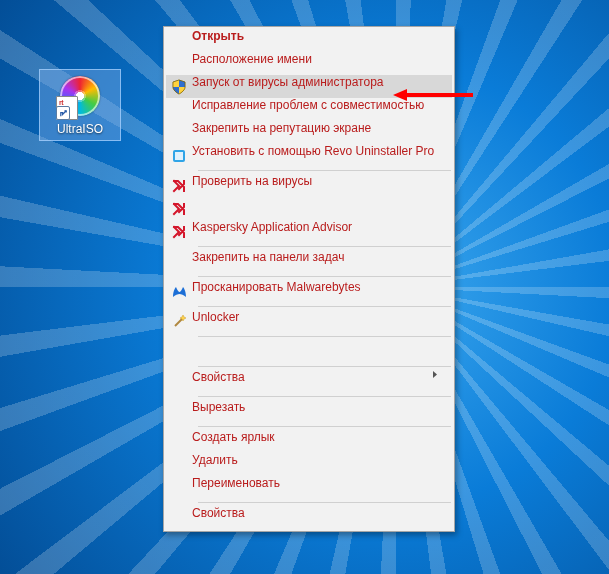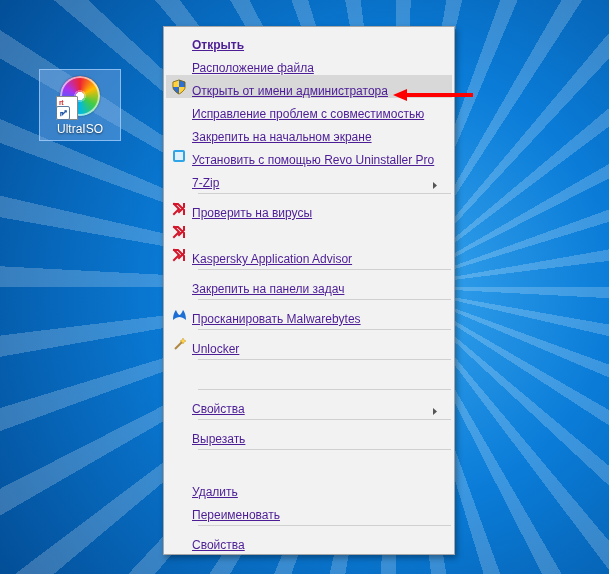--- a/index.html
+++ b/index.html
@@ -63,28 +63,27 @@
   .ctx {
     position: absolute;
     left: 163px; top: 26px;
     width: 292px;
     background: #f2f2f2;
     border: 1px solid #a6a6a6;
     box-shadow: 2px 3px 6px rgba(0,0,0,0.35);
     padding: 2px;
   }
   .ctx .row {
-    display: flex; align-items: flex-end;
+    display: flex; align-items: flex-start;
     height: 23px;
     padding-right: 8px;
-    color: #4c1d95;
+    color: #b91c1c;
     white-space: nowrap;
     cursor: default;
     position: relative;
-    text-decoration: underline;
   }
   .ctx .row.bold span.txt { font-weight: 600; }
   .ctx .row .ico {
     width: 26px; height: 23px;
     display: flex; align-items: center; justify-content: center;
     flex: 0 0 26px;
   }
   .ctx .row .txt { flex: 1 1 auto; overflow: hidden; text-overflow: ellipsis; }
   .ctx .row .sub {
     flex: 0 0 12px; text-align: center; color: #555;
@@ -125,62 +124,53 @@
   <div class="label">UltraISO</div>
 </div>
 
 <div class="ctx" id="ctx">
     <div class="row bold">
       <span class="ico"></span>
       <span class="txt">Открыть</span>
     </div>
     <div class="row">
       <span class="ico"></span>
-      <span class="txt">Расположение файла</span>
+      <span class="txt">Расположение имени</span>
     </div>
     <div class="row hover">
       <span class="ico">
         <svg width="16" height="16" viewBox="0 0 16 16">
           <path d="M8 1 L14 3 V8 C14 12 8 15 8 15 C8 15 2 12 2 8 V3 Z" fill="#ffd23e" stroke="#b88900" stroke-width="0.6"></path>
           <path d="M8 1 L8 15 C8 15 2 12 2 8 V3 Z" fill="#2f6fd0"></path>
           <path d="M8 1 L14 3 V8 L8 8 Z" fill="#2f6fd0" opacity="0"></path>
           <path d="M8 1 L14 3 V8 C14 12 8 15 8 15 L8 8 L14 8" fill="none"></path>
           <path d="M8 1 L14 3 V8 L8 8 Z" fill="#2f6fd0"></path>
           <path d="M8 8 L2 8 V3 L8 1 Z" fill="#ffd23e"></path>
           <path d="M8 8 L8 15 C8 15 14 12 14 8 Z" fill="#ffd23e"></path>
           <path d="M8 1 L14 3 V8 C14 12 8 15 8 15 C8 15 2 12 2 8 V3 Z" fill="none" stroke="#6b5500" stroke-width="0.6"></path>
         </svg>
       </span>
-      <span class="txt">Открыть от имени администратора</span>
+      <span class="txt">Запуск от вирусы администратора</span>
     </div>
     <div class="row">
       <span class="ico"></span>
       <span class="txt">Исправление проблем с совместимостью</span>
     </div>
     <div class="row">
       <span class="ico"></span>
-      <span class="txt">Закрепить на начальном экране</span>
+      <span class="txt">Закрепить на репутацию экране</span>
     </div>
     <div class="row">
       <span class="ico">
         <svg width="14" height="14" viewBox="0 0 14 14">
           <rect x="1" y="1" width="12" height="12" rx="2" fill="#2fa4e7"></rect>
           <rect x="3" y="3" width="8" height="8" fill="#fff" opacity="0.85"></rect>
         </svg>
       </span>
       <span class="txt">Установить с помощью Revo Uninstaller Pro</span>
-    </div>
-    <div class="row">
-      <span class="ico"></span>
-      <span class="txt">7-Zip</span>
-      <span class="sub">
-        <svg width="6" height="9" viewBox="0 0 6 9">
-          <path d="M1 1 L5 4.5 L1 8 Z" fill="#555"></path>
-        </svg>
-      </span>
     </div>
     <div class="sep"></div>
     <div class="row">
       <span class="ico">
         <svg width="14" height="14" viewBox="0 0 14 14">
           <path d="M2 2 L7 7 L2 12 M2 2 L6 2 L12 8 L12 12 M12 2 L12 5 L7 10" stroke="#d4162b" stroke-width="2" fill="none" stroke-linecap="square"></path>
         </svg>
       </span>
       <span class="txt">Проверить на вирусы</span>
     </div>
@@ -238,20 +228,21 @@
       </span>
     </div>
     <div class="sep"></div>
     <div class="row">
       <span class="ico"></span>
       <span class="txt">Вырезать</span>
     </div>
     <div class="sep"></div>
     <div class="row">
       <span class="ico"></span>
+      <span class="txt">Создать ярлык</span>
     </div>
     <div class="row">
       <span class="ico"></span>
       <span class="txt">Удалить</span>
     </div>
     <div class="row">
       <span class="ico"></span>
       <span class="txt">Переименовать</span>
     </div>
     <div class="sep"></div>

